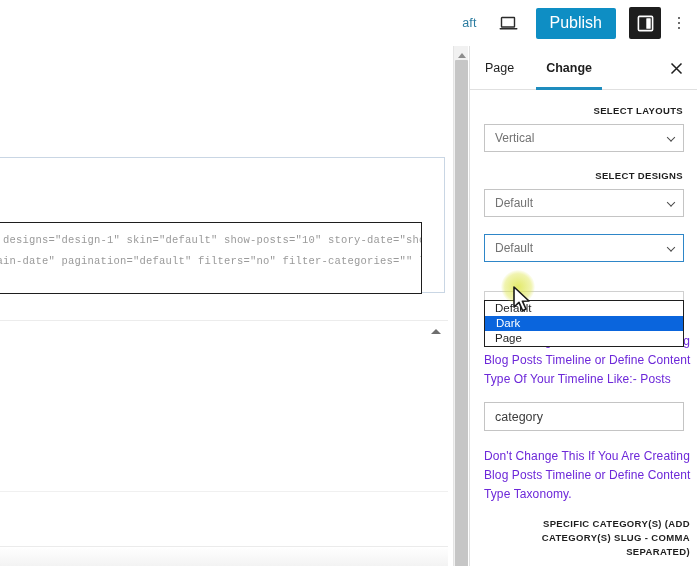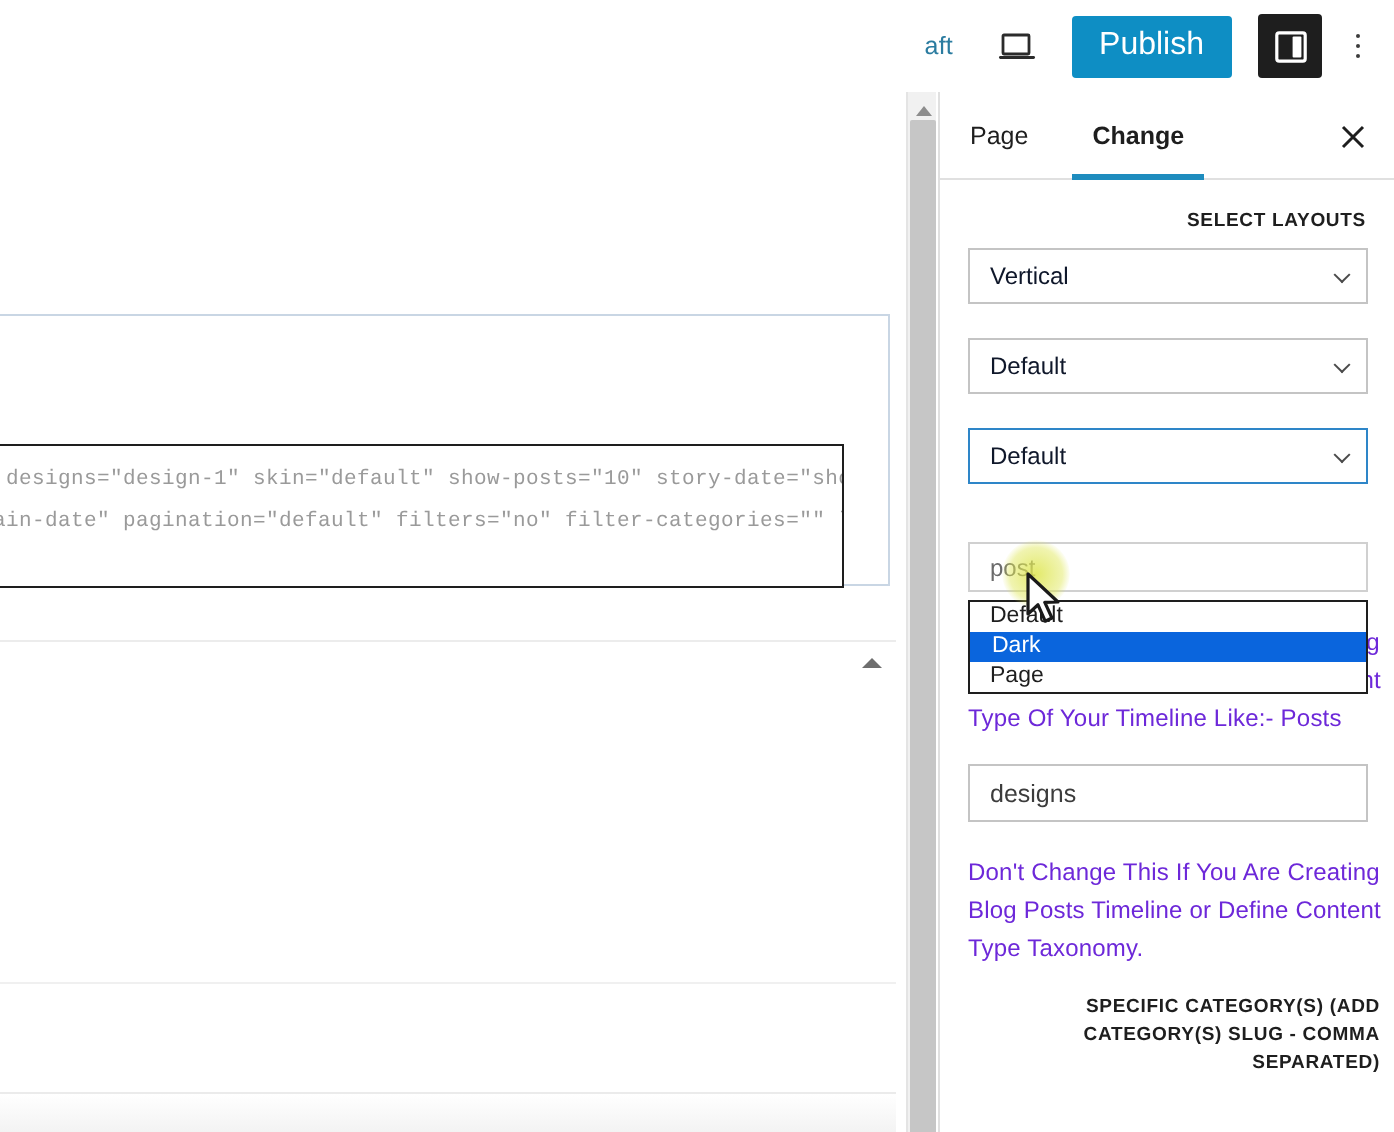--- a/index.html
+++ b/index.html
@@ -168,21 +168,21 @@
     line-height: 13px;
     text-align: right;
   }
   .sb-select {
     position: relative;
     width: 200px; height: 28px;
     border: 1px solid #c4c4c4;
     background: #ffffff;
     display: flex; align-items: center;
     padding-left: 10px;
-    font-size: 12px; color: #0f172a;
+    font-size: 12px; color: #737373;
     cursor: pointer;
     margin-bottom: 17px;
   }
   .sb-select.focused { border: 1px solid #2e86c8; margin-bottom: 0; }
   .sb-chev {
     position: absolute; right: 9px; top: 50%;
     transform: translateY(-60%) rotate(45deg);
     width: 6px; height: 6px;
     border-right: 1.4px solid #4a4a4a;
     border-bottom: 1.4px solid #4a4a4a;
@@ -314,40 +314,41 @@
     </div>
 
     <div class="sb-body">
 
       <div class="sb-label">SELECT LAYOUTS</div>
       <div class="sb-select">
         <span>Vertical</span>
         <span class="sb-chev"></span>
       </div>
 
+      <div class="sb-label">SELECT DESIGNS</div>
       <div class="sb-select">
         <span>Default</span>
         <span class="sb-chev"></span>
       </div>
 
       <div class="sb-select focused">
         <span>Default</span>
         <span class="sb-chev"></span>
       </div>
 
       <div style="margin-top:29px;">
         <div class="sb-textinput">
           <span>post</span>
         </div>
       </div>
 
       <div class="sb-help">Don't Change This If You Are Creating Blog Posts Timeline or Define Content Type Of Your Timeline Like:- Posts</div>
 
       <div class="sb-input">
-        <span>designs</span>
+        <span>category</span>
       </div>
 
       <div class="sb-help">Don't Change This If You Are Creating Blog Posts Timeline or Define Content Type Taxonomy.</div>
 
       <div class="sb-label" style="width:206px;line-height:14px;">SPECIFIC CATEGORY(S) (ADD CATEGORY(S) SLUG - COMMA SEPARATED)</div>
     </div>
 
     <div class="dd-list" style="top:254px;">
       <div class="dd-opt">Default</div>
       <div class="dd-opt selected">Dark</div>

